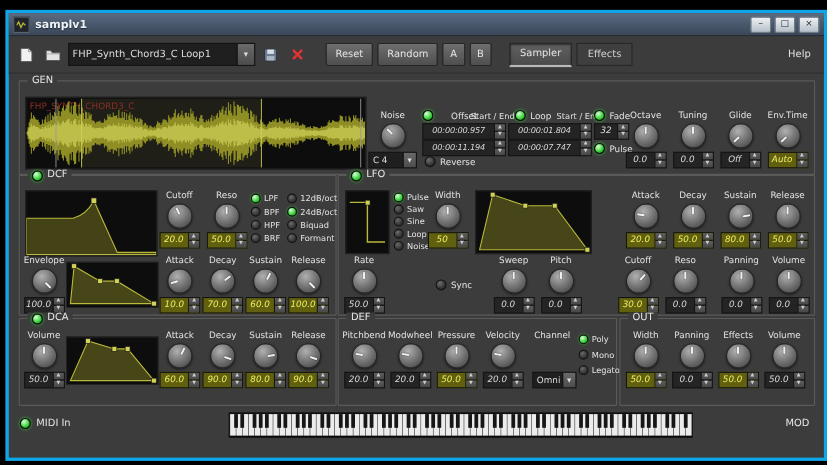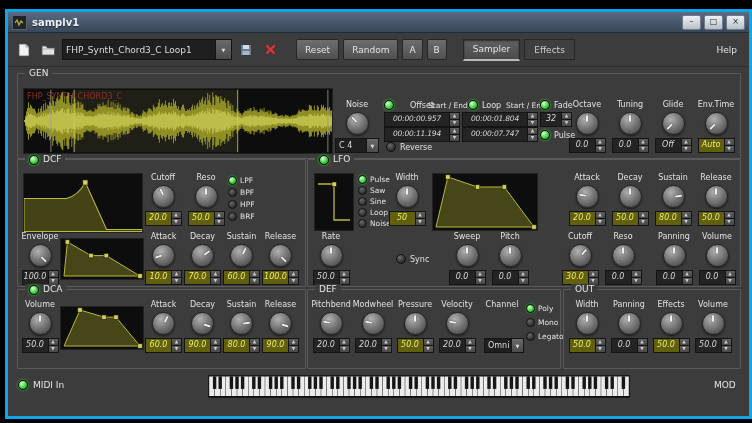--- a/index.html
+++ b/index.html
@@ -350,20 +350,38 @@
             <span class="rdot"></span>
             <span>BPF</span>
           </div>
           <div class="radio">
             <span class="rdot"></span>
             <span>HPF</span>
           </div>
           <div class="radio">
             <span class="rdot"></span>
             <span>BRF</span>
+          </div>
+        </div>
+      <div class="vradios" style="left:243px;top:15px;">
+          <div class="radio">
+            <span class="rdot"></span>
+            <span>12dB/oct</span>
+          </div>
+          <div class="radio on">
+            <span class="rdot"></span>
+            <span>24dB/oct</span>
+          </div>
+          <div class="radio">
+            <span class="rdot"></span>
+            <span>Biquad</span>
+          </div>
+          <div class="radio">
+            <span class="rdot"></span>
+            <span>Formant</span>
           </div>
         </div>
       <div class="params" style="left:1px;top:72px;">
           <div class="param">
             <div class="p-label">Envelope</div>
             <div class="knob">
               <div class="k-rot" style="transform:rotate(135deg);">
                 <div class="k-tick"></div>
               </div>
             </div>

